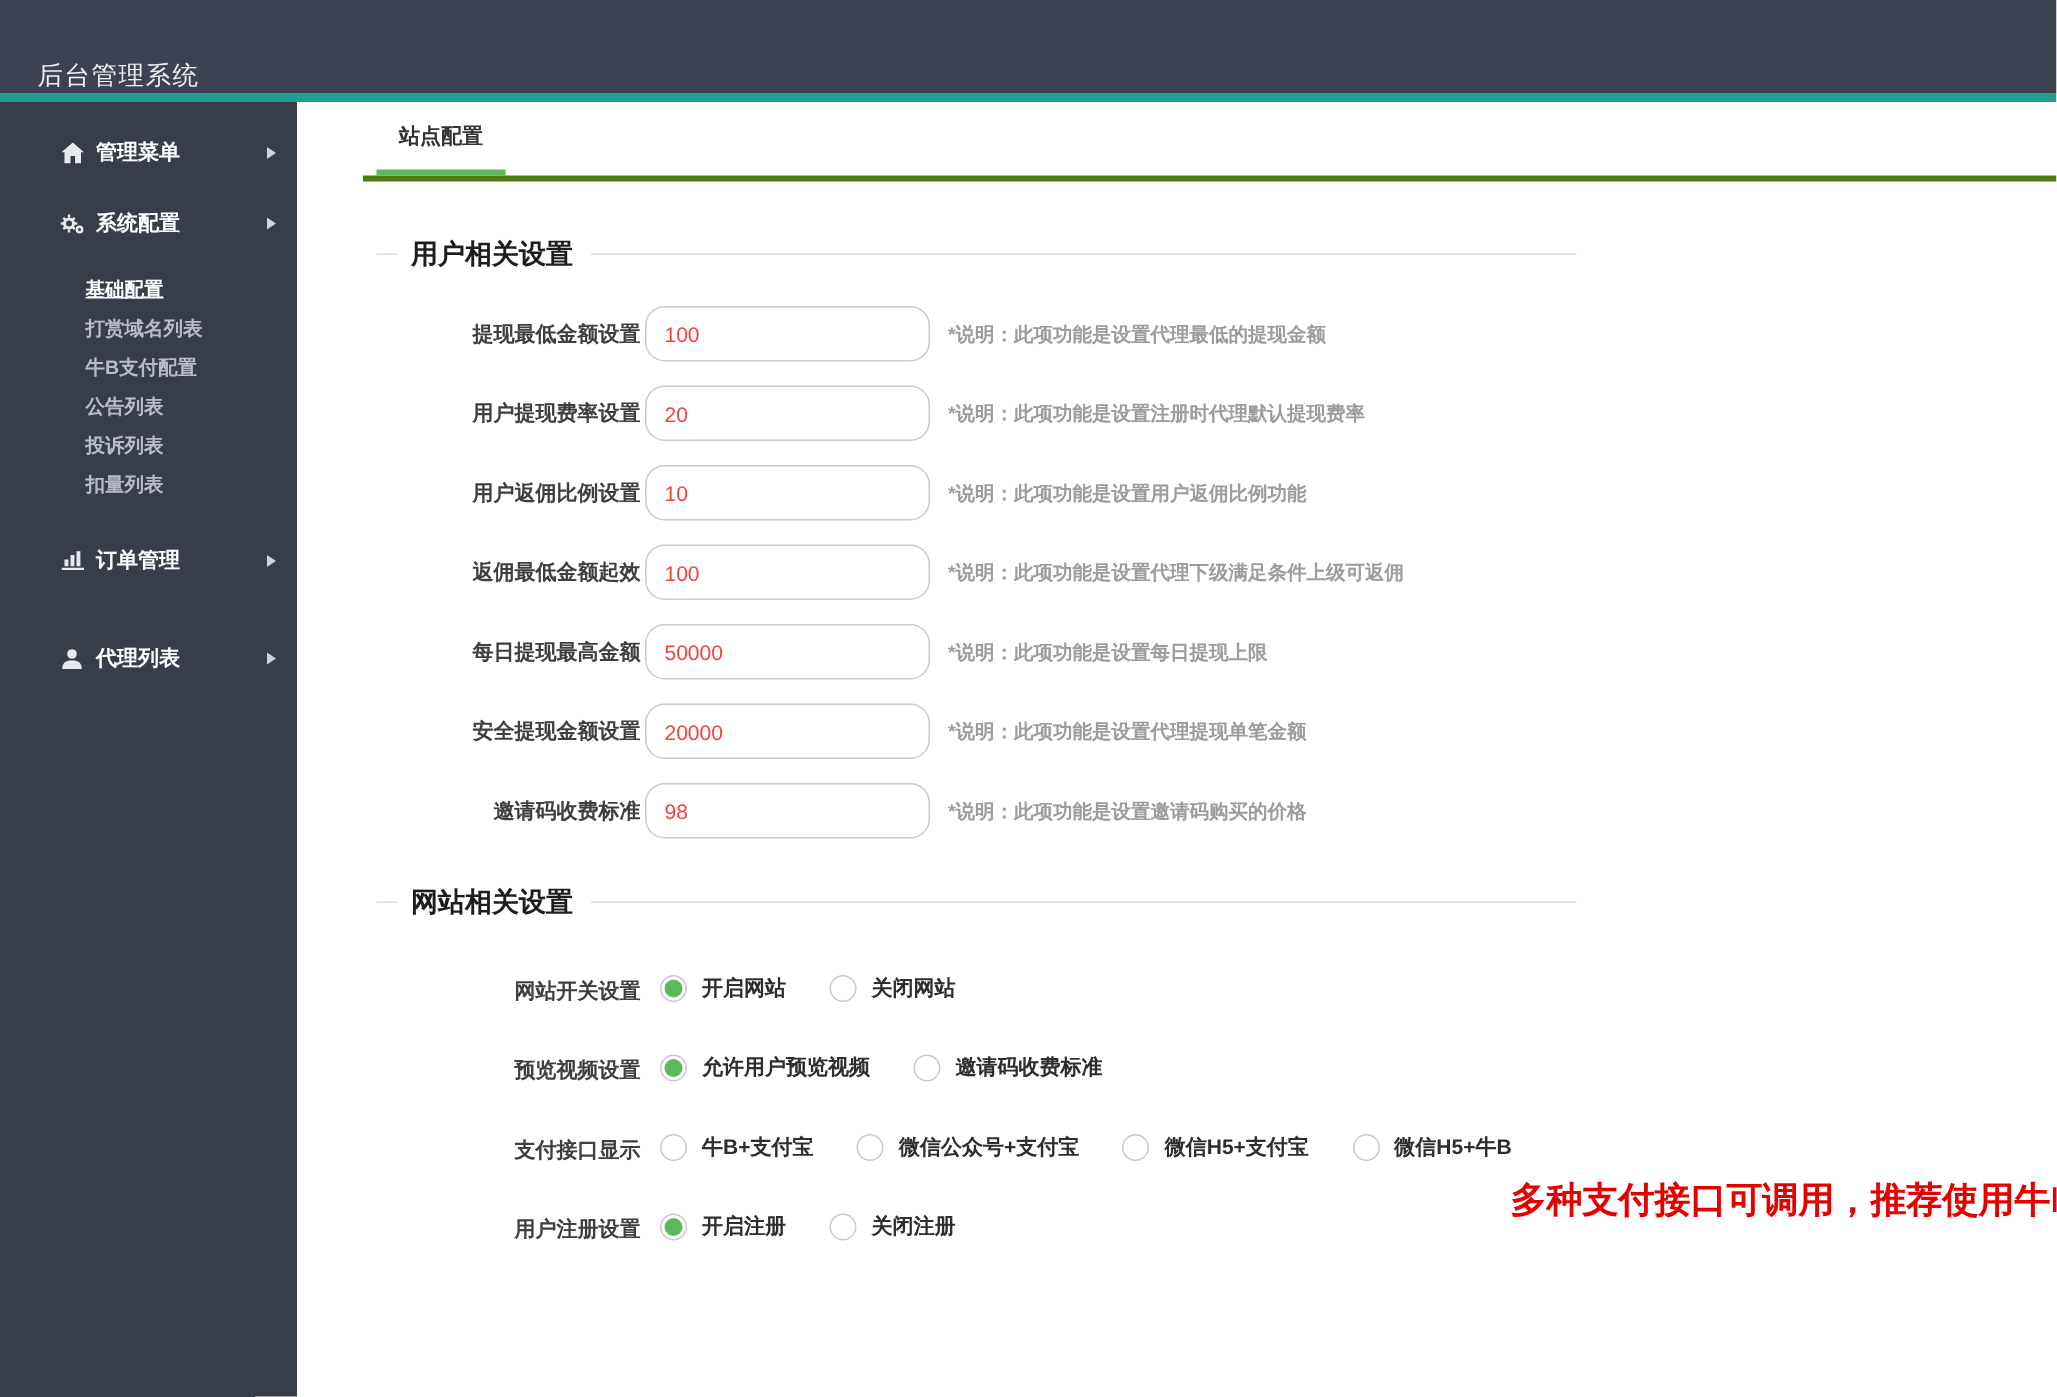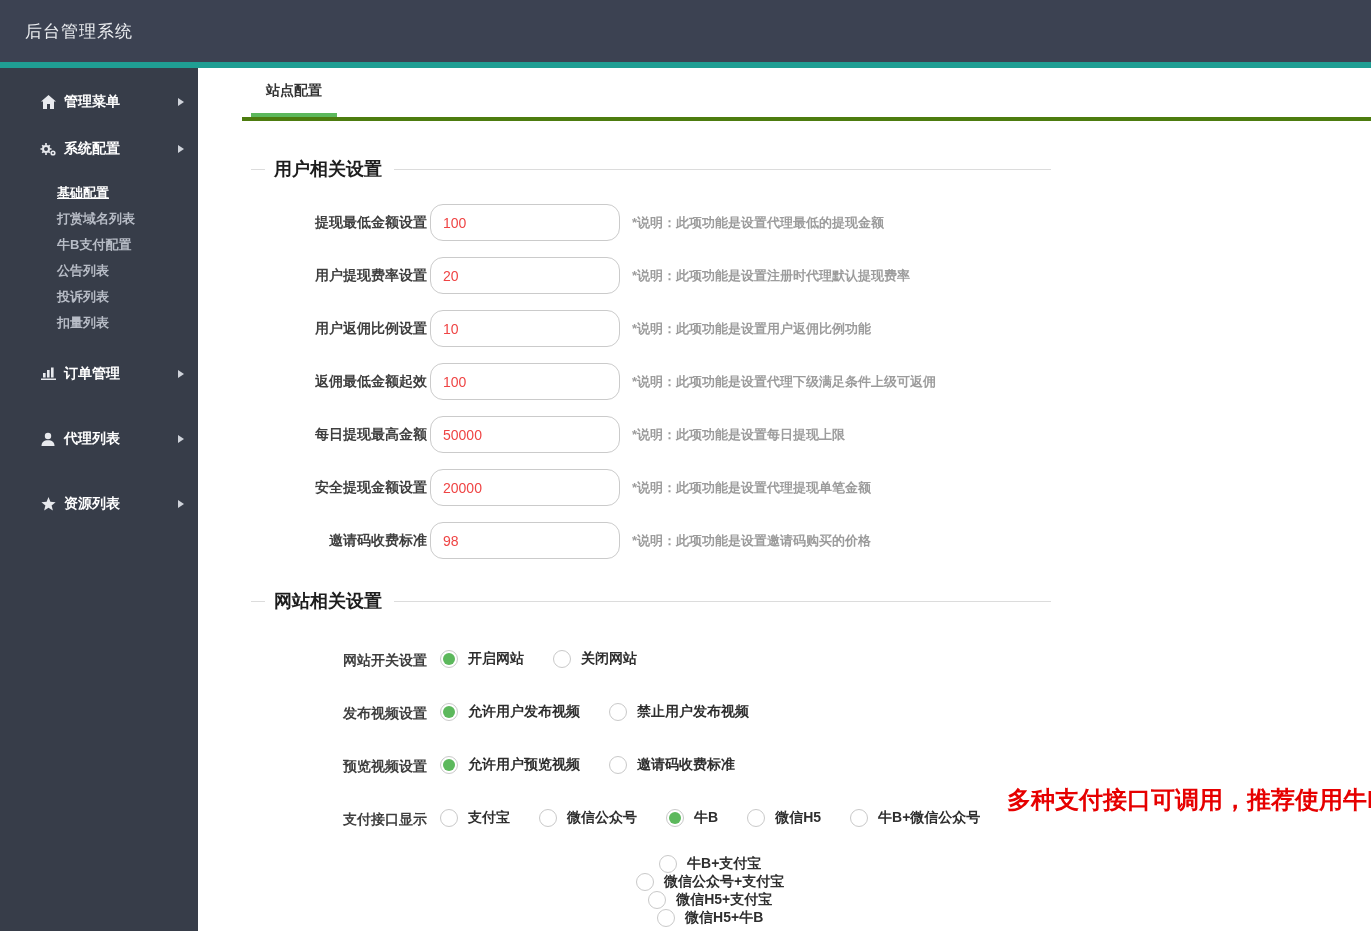--- a/index.html
+++ b/index.html
@@ -4,21 +4,21 @@
 <style>
   * { margin:0; padding:0; box-sizing:border-box; }
   html,body { width:1371px; height:931px; overflow:hidden; }
   body {
     font-family:"Liberation Sans","DejaVu Sans",sans-serif;
     background:#ffffff; position:relative;
   }
 
   
   .header {
-    height:62px; background:#3c4252; display:flex; align-items:center;
+    height:62px; background:#3c4252; display:flex; align-items:flex-end;
     padding-left:25px;
   }
   .header-title { color:#eceef1; font-size:17px; letter-spacing:1px; }
   .accent-bar { height:6px; background:#1f9e93; width:100%; }
 
   
   .layout { display:flex; height:902px;gap:44px; }
   .sidebar {
     width:198px; background:#373d49; flex:none; padding-top:10px;
     color:#fff;
@@ -176,29 +176,20 @@
         <span class="mi-icon">
           <svg width="14" height="14" viewBox="0 0 14 14" fill="currentColor">
             <circle cx="7" cy="4" r="3.2"></circle>
             <path d="M0.5 14 C0.5 10 3 8.2 7 8.2 C11 8.2 13.5 10 13.5 14 Z"></path>
           </svg>
         </span>
         <span class="mi-label">代理列表</span>
         <span class="menu-arrow"></span>
       </div>
       <div class="menu-gap"></div>
-      <div class="menu-item">
-        <span class="mi-icon">
-          <svg width="15" height="14" viewBox="0 0 15 14" fill="currentColor">
-            <path d="M7.5 0 L9.4 4.8 L14.6 5.2 L10.6 8.5 L11.9 13.5 L7.5 10.8 L3.1 13.5 L4.4 8.5 L0.4 5.2 L5.6 4.8 Z"></path>
-          </svg>
-        </span>
-        <span class="mi-label">资源列表</span>
-        <span class="menu-arrow"></span>
-      </div>
       <div class="menu-gap"></div>
     </div>
 
   <div class="main">
     <div class="tabbar">
       <div class="tab">站点配置</div>
     </div>
 
     <div class="content" id="content">
         <div class="section">
@@ -253,77 +244,40 @@
                     <span class="radio-option-label">开启网站</span>
                   </div>
                   <div class="radio-option">
                     <span class="radio-circle"></span>
                     <span class="radio-option-label">关闭网站</span>
                   </div>
                 </div>
               </div>
             </div>
             <div class="radio-row">
-              <div class="radio-row-label">发布视频设置</div>
-              <div class="radio-lines">
-                <div class="radio-line">
-                  <div class="radio-option">
-                    <span class="radio-circle checked"></span>
-                    <span class="radio-option-label">允许用户发布视频</span>
-                  </div>
-                  <div class="radio-option">
-                    <span class="radio-circle"></span>
-                    <span class="radio-option-label">禁止用户发布视频</span>
-                  </div>
-                </div>
-              </div>
-            </div>
-            <div class="radio-row">
               <div class="radio-row-label">预览视频设置</div>
               <div class="radio-lines">
                 <div class="radio-line">
                   <div class="radio-option">
                     <span class="radio-circle checked"></span>
                     <span class="radio-option-label">允许用户预览视频</span>
                   </div>
                   <div class="radio-option">
                     <span class="radio-circle"></span>
                     <span class="radio-option-label">邀请码收费标准</span>
                   </div>
                 </div>
               </div>
             </div>
             <div class="radio-row">
               <div class="radio-row-label">支付接口显示</div>
               <div class="radio-lines">
                 <div class="radio-line">
                   <div class="radio-option">
                     <span class="radio-circle"></span>
-                    <span class="radio-option-label">支付宝</span>
-                  </div>
-                  <div class="radio-option">
-                    <span class="radio-circle"></span>
-                    <span class="radio-option-label">微信公众号</span>
-                  </div>
-                  <div class="radio-option">
-                    <span class="radio-circle checked"></span>
-                    <span class="radio-option-label">牛B</span>
-                  </div>
-                  <div class="radio-option">
-                    <span class="radio-circle"></span>
-                    <span class="radio-option-label">微信H5</span>
-                  </div>
-                  <div class="radio-option">
-                    <span class="radio-circle"></span>
-                    <span class="radio-option-label">牛B+微信公众号</span>
-                  </div>
-                </div>
-                <div class="radio-line">
-                  <div class="radio-option">
-                    <span class="radio-circle"></span>
                     <span class="radio-option-label">牛B+支付宝</span>
                   </div>
                   <div class="radio-option">
                     <span class="radio-circle"></span>
                     <span class="radio-option-label">微信公众号+支付宝</span>
                   </div>
                   <div class="radio-option">
                     <span class="radio-circle"></span>
                     <span class="radio-option-label">微信H5+支付宝</span>
                   </div>

